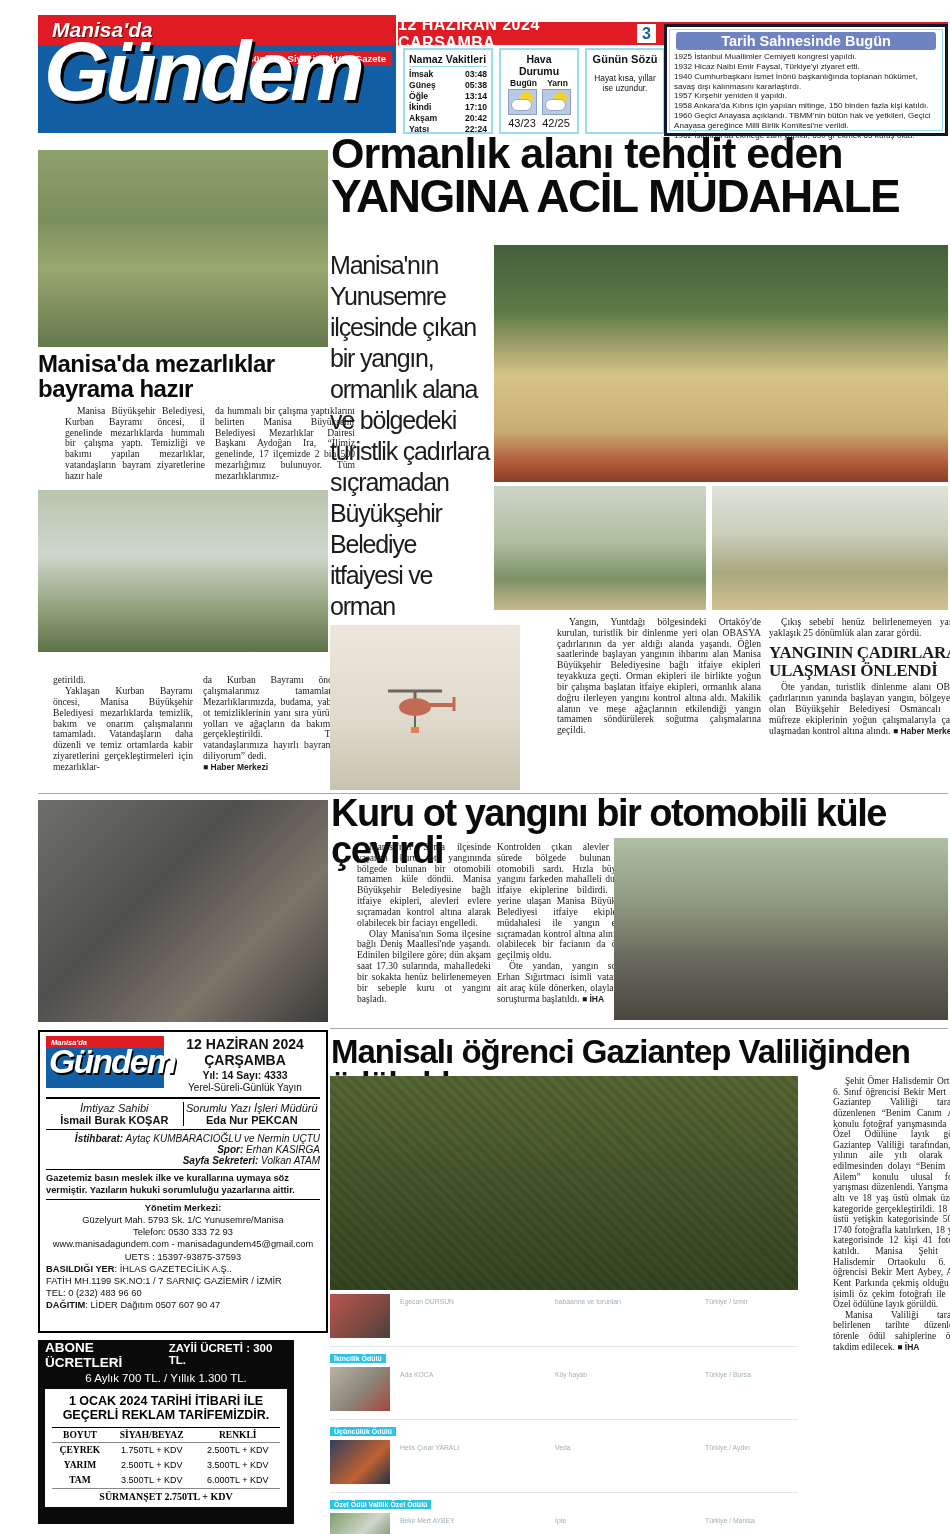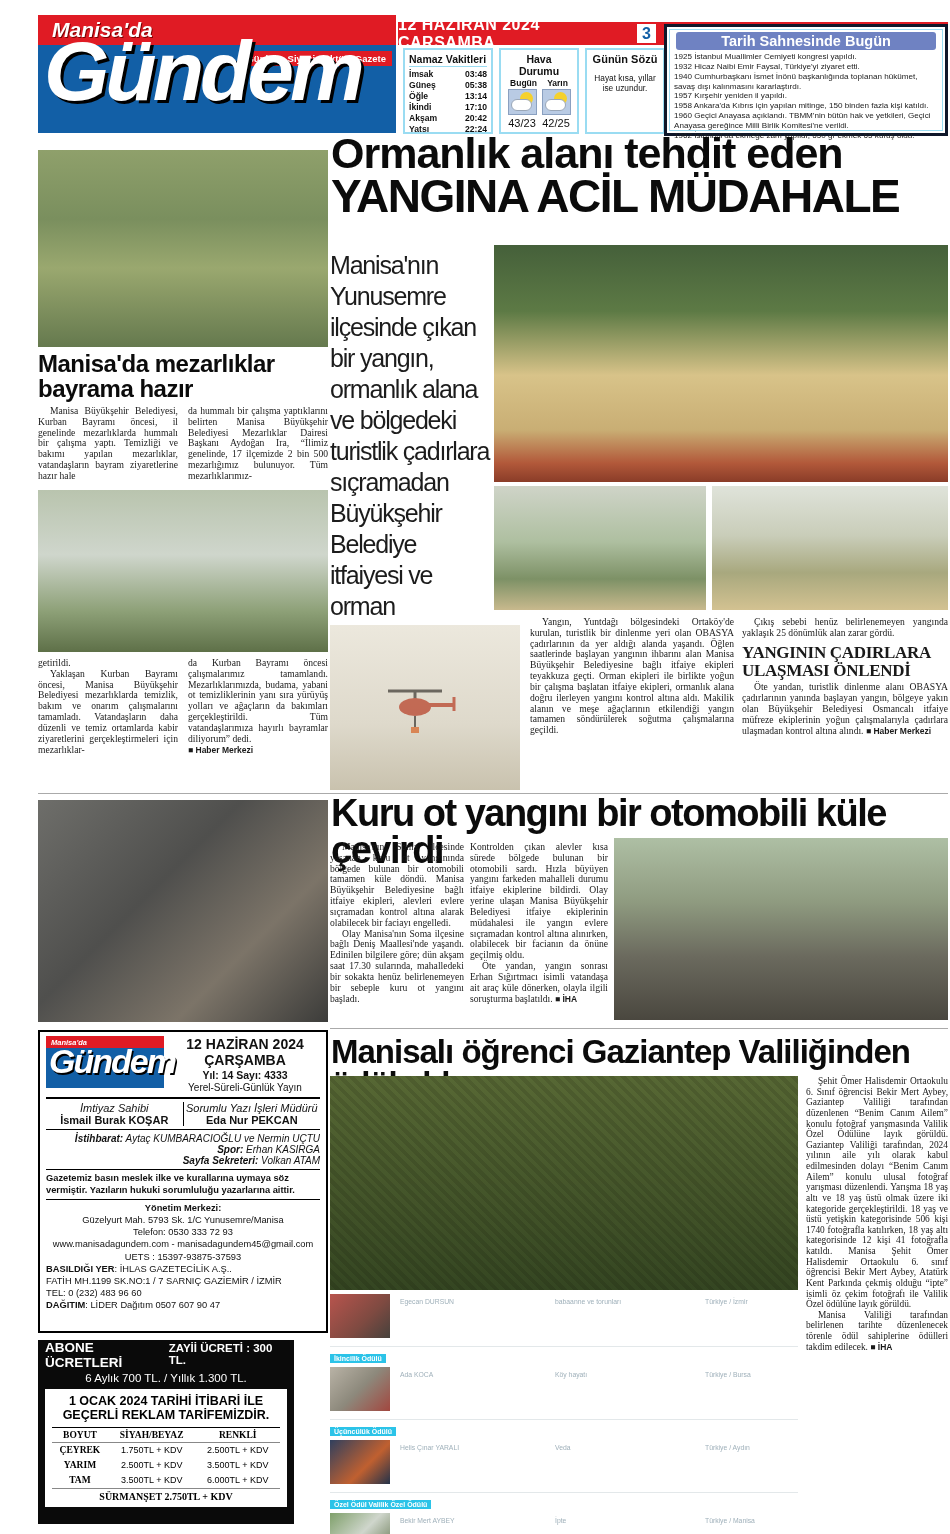--- a/index.html
+++ b/index.html
@@ -57,31 +57,31 @@
   #carPhL{left:38px;top:800px;width:290px;height:222px;
     background:linear-gradient(135deg,#6e6e6a 0%,#4f4f4d 40%,#7c7468 70%,#3c3c3a 100%);}
   #carPhR{left:614px;top:838px;width:334px;height:182px;
     background:linear-gradient(180deg,#aebfa4 0%,#8f9b80 35%,#6b6a5e 65%,#4a473f 100%);}
   #playPh{left:330px;top:1076px;width:468px;height:214px;
     background:repeating-linear-gradient(45deg,#c8b98f 0 4px,#b4a67f 4px 8px),
                linear-gradient(180deg,#6f8f5d,#43603c);background-blend-mode:multiply;}
   .heli-svg{opacity:.75;}
   
   .hl{font-weight:bold;color:#0b0b0b;letter-spacing:-1px;line-height:.98;}
-  .serifbody{font-family:"Liberation Serif",serif;font-size:9.6px;line-height:1.13;text-align:justify;color:#1a1a1a;}
+  .serifbody{font-family:"Liberation Serif",serif;font-size:9.6px;line-height:1.13;text-align:justify;color:#1a1a1a;margin-left:27px;}
   .serifbody p{margin:0;}
   .serifbody p.ind{text-indent:12px;}
   .byline{font-family:"Liberation Sans",sans-serif;font-weight:bold;font-size:8.5px;}
   .twocol{display:flex;gap:10px;}
   .twocol .c{flex:1;}
   .hline{background:#aaa;height:1px;}
   
   #s1Head{left:38px;top:352px;width:290px;font-size:24px;letter-spacing:-.5px;line-height:1.04;}
   #s1Top{left:38px;top:406px;width:290px;height:80px;}
-  #s1Bot{left:38px;top:658px;width:290px;height:132px;}
+  #s1Bot{left:26px;top:658px;width:290px;height:132px;align-items:center;}
   
   #s2Head{left:331px;top:132px;width:618px;}
   #s2Head .l1{font-size:43px;}
   #s2Head .l2{font-size:46px;letter-spacing:-1.5px;}
   #s2Lead{left:330px;top:250px;width:160px;height:372px;font-size:25px;line-height:1.24;
           letter-spacing:-1.2px;color:#1c1c1c;}
   #s2Body1{left:530px;top:617px;width:204px;height:174px;}
   #s2Body2{left:742px;top:617px;width:206px;height:174px;}
   #s2Body2 h3{font-family:"Liberation Serif",serif;font-size:17px;margin:5px 0 3px 0;line-height:1.05;
               letter-spacing:-.3px;font-weight:bold;text-align:left;}

